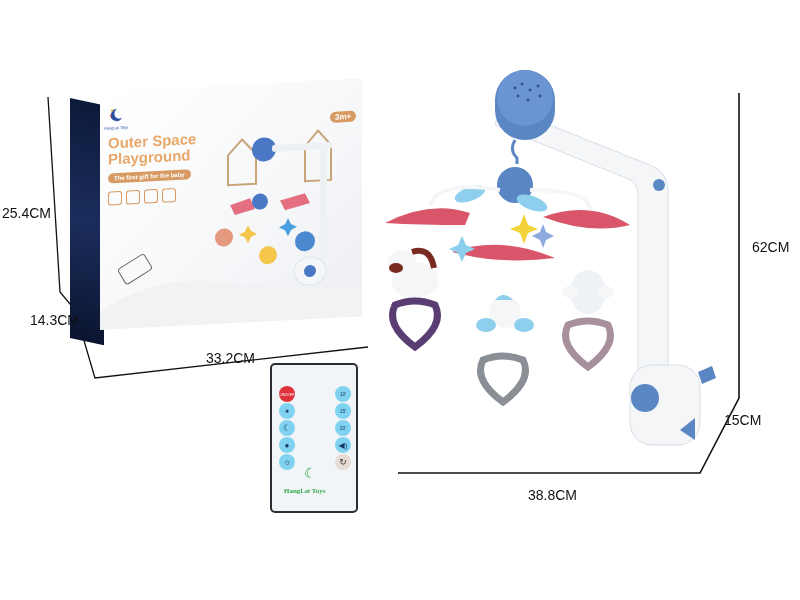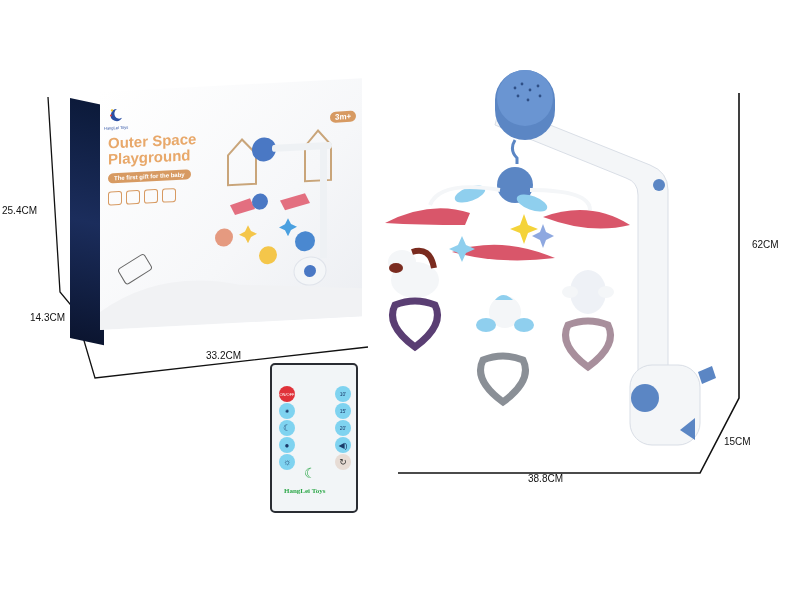--- a/index.html
+++ b/index.html
@@ -1,17 +1,17 @@
 <!DOCTYPE html>
 <html><head>
 <meta charset="utf-8">
 <style>
   html,body{margin:0;padding:0;}
   body{width:800px;height:600px;background:#ffffff;position:relative;overflow:hidden;font-family:"Liberation Sans",sans-serif;color:#111;}
-  .dim{font-size:10px;color:#111;position:absolute;white-space:nowrap;}
+  .dim{font-size:14px;color:#111;position:absolute;white-space:nowrap;}
   svg{position:absolute;left:0;top:0;}
   
   .box-front{position:absolute;left:100px;top:92px;width:262px;height:238px;background:linear-gradient(135deg,#ffffff 0%,#f6f7f9 60%,#eceef2 100%);transform:skewY(-3deg);transform-origin:left top;overflow:hidden;}
   .box-side{position:absolute;left:70px;top:98px;width:34px;height:240px;background:linear-gradient(180deg,#0c1a3a,#1b2d5c 50%,#0b1530);transform:skewY(12deg);transform-origin:left top;}
   .box-title{position:absolute;left:8px;top:44px;font-size:15px;font-weight:bold;color:#e8a86a;line-height:16px;width:120px;}
   .box-tag{position:absolute;left:8px;top:82px;background:#d79a62;color:#fff;font-size:6px;border-radius:6px;padding:2px 6px;font-weight:bold;}
   .box-age{position:absolute;left:230px;top:32px;background:#d79a62;color:#fff;font-size:8px;border-radius:6px;padding:1px 5px;font-weight:bold;}
   .box-logo{position:absolute;left:8px;top:16px;width:16px;height:16px;}
   .box-logo-text{position:absolute;left:4px;top:34px;font-size:4px;color:#2b4fa3;}
   .feat{position:absolute;top:100px;width:12px;height:12px;border:1px solid #d79a62;border-radius:3px;}
@@ -167,14 +167,14 @@
   <ellipse cx="588" cy="292" rx="18" ry="22" fill="#eef1f6"></ellipse>
   <ellipse cx="570" cy="292" rx="8" ry="6" fill="#f4f6f8"></ellipse>
   <ellipse cx="606" cy="292" rx="8" ry="6" fill="#f4f6f8"></ellipse>
 
   <path d="M395 305 q20 -8 40 0 q10 20 -20 42 q-30 -22 -20 -42z" fill="none" stroke="#5a3e73" stroke-width="7"></path>
   <path d="M483 360 q20 -8 40 0 q10 20 -20 42 q-30 -22 -20 -42z" fill="none" stroke="#8a8f96" stroke-width="7"></path>
   <path d="M568 325 q20 -8 40 0 q10 20 -20 42 q-30 -22 -20 -42z" fill="none" stroke="#a88f9c" stroke-width="7"></path>
 </svg>
 
 <div class="dim" style="left:752px;top:239px">62CM</div>
-<div class="dim" style="left:724px;top:436px">15CM</div>
-<div class="dim" style="left:528px;top:473px">38.8CM</div>
+<div class="dim" style="left:724px;top:412px">15CM</div>
+<div class="dim" style="left:528px;top:487px">38.8CM</div>
 
 </body></html>

